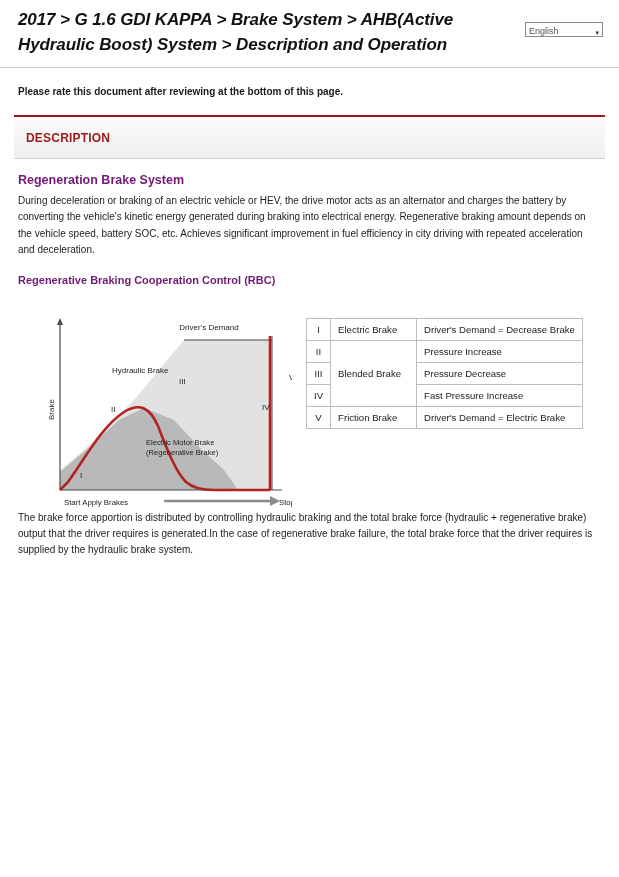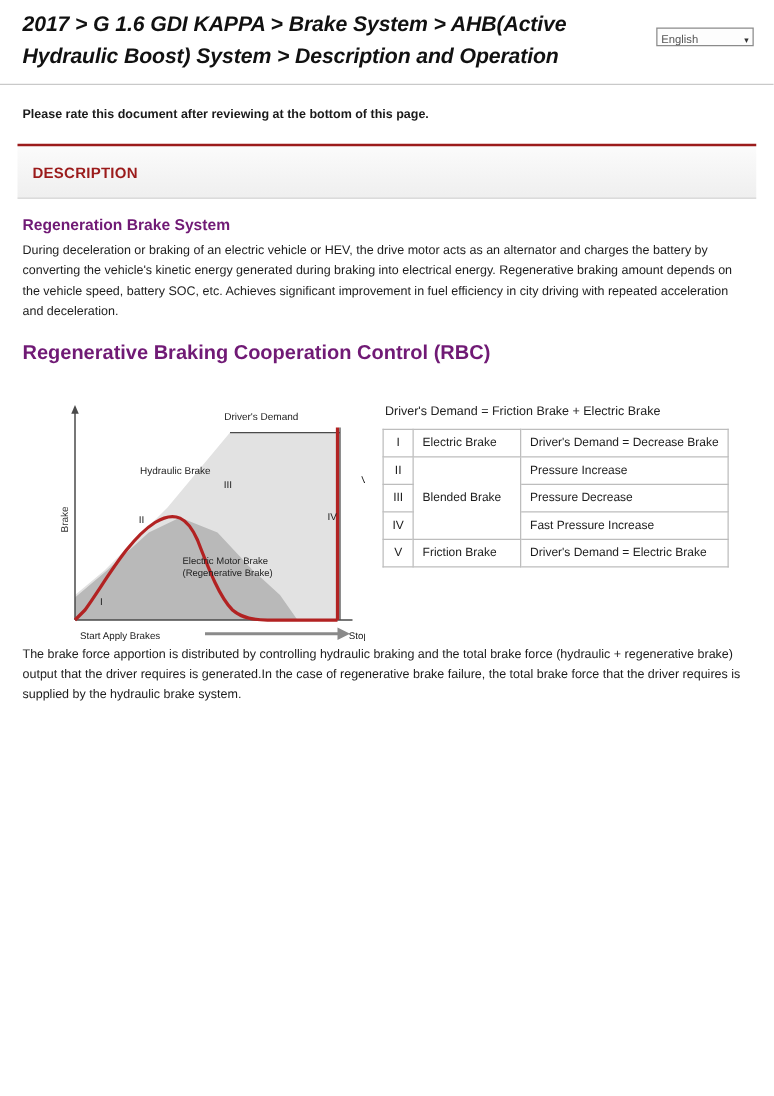--- a/index.html
+++ b/index.html
@@ -89,21 +89,21 @@
     margin: 14px 0 6px 0;
     color: #701a75;
   }
   p.body-text {
     font-size: 10px;
     line-height: 1.62;
     margin: 0 0 2px 0;
     color: #1c1c1c;
     max-width: 585px;
   }
-  h2.section-head.second { margin-top: 16px; font-size: 16px; }
+  h2.section-head.second { margin-top: 16px; font-size: 11px; }
 
   
   .figure-wrap {
     margin-top: 14px;
     display: flex;
     align-items: flex-start;
   }
   .chart-box {
     width: 268px;
     height: 210px;
@@ -200,21 +200,20 @@
         <text x="265" y="80" font-family="Liberation Sans, sans-serif" font-size="8" fill="#222">V</text>
 
         <line x1="140" y1="201" x2="248" y2="201" stroke="#8a8a8a" stroke-width="2.5"></line>
         <polygon points="256,201 246,196 246,206" fill="#8a8a8a"></polygon>
         <text x="40" y="205" font-family="Liberation Sans, sans-serif" font-size="7.8" fill="#222">Start Apply Brakes</text>
         <text x="255" y="205" font-family="Liberation Sans, sans-serif" font-size="7.8" fill="#222">Stop</text>
       </svg>
     </div>
 
     <div class="table-side">
-      <div class="rbc-formula">Driver's Demand = Friction Brake + Electric Brake</div>
       <table class="rbc-table">
         <tbody>
           <tr>
             <td class="col-roman">I</td>
             <td class="col-type">Electric Brake</td>
             <td class="col-desc">Driver's Demand = Decrease Brake</td>
           </tr>
           <tr>
             <td class="col-roman">II</td>
             <td class="col-type" rowspan="3">Blended Brake</td>

